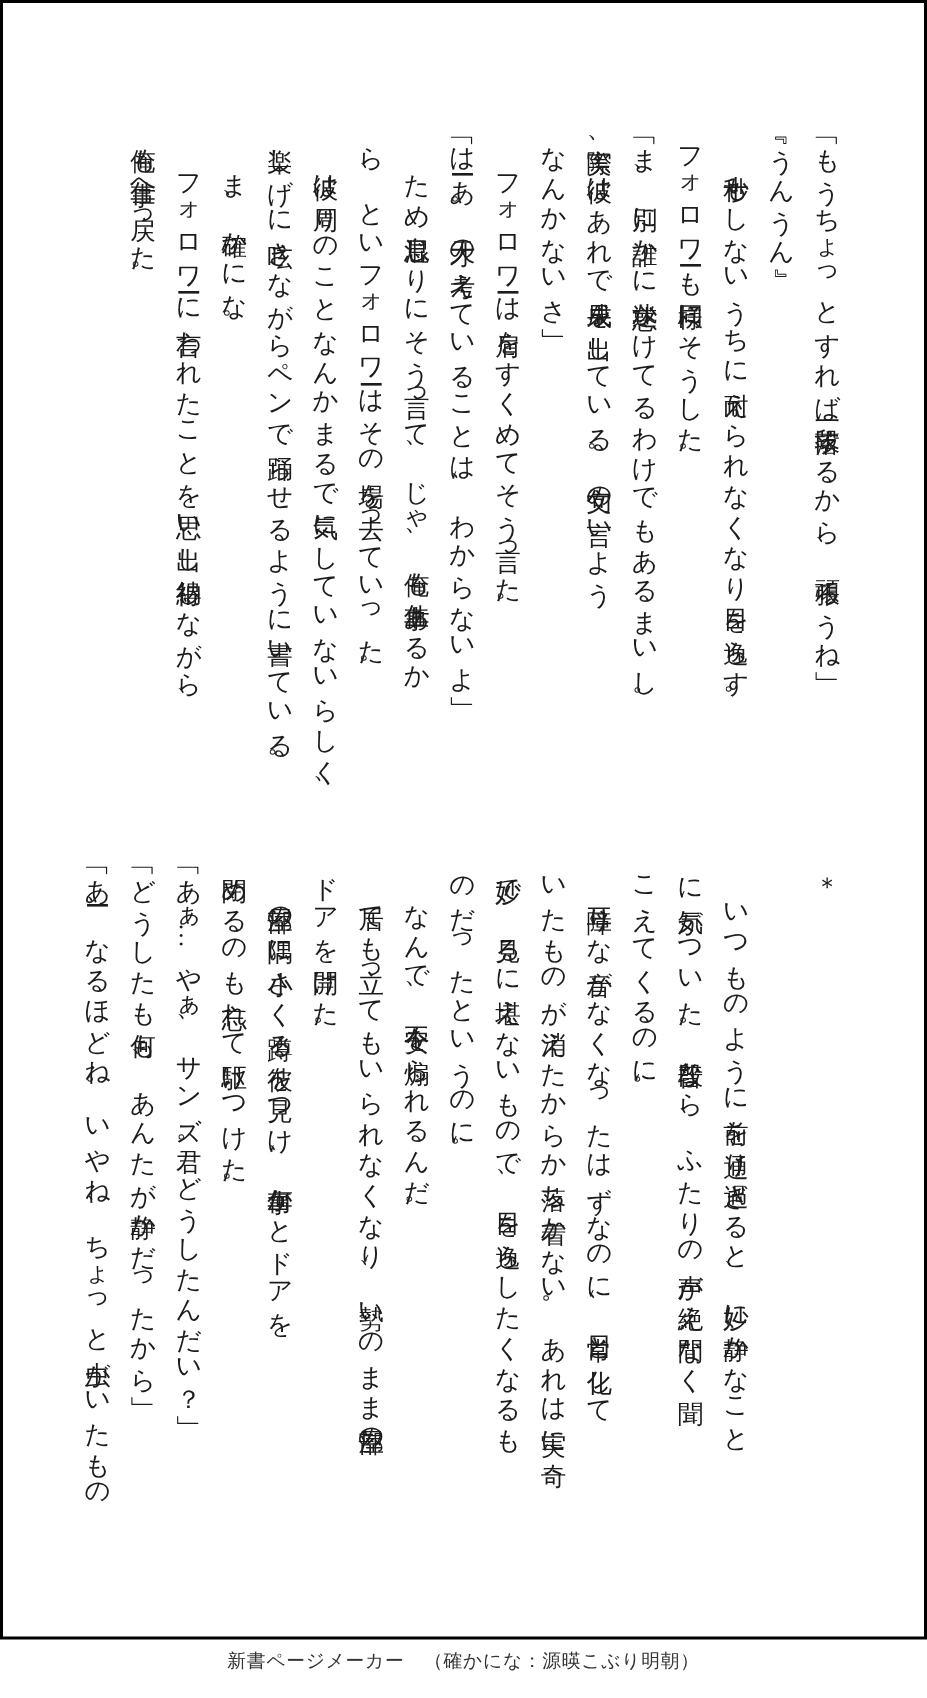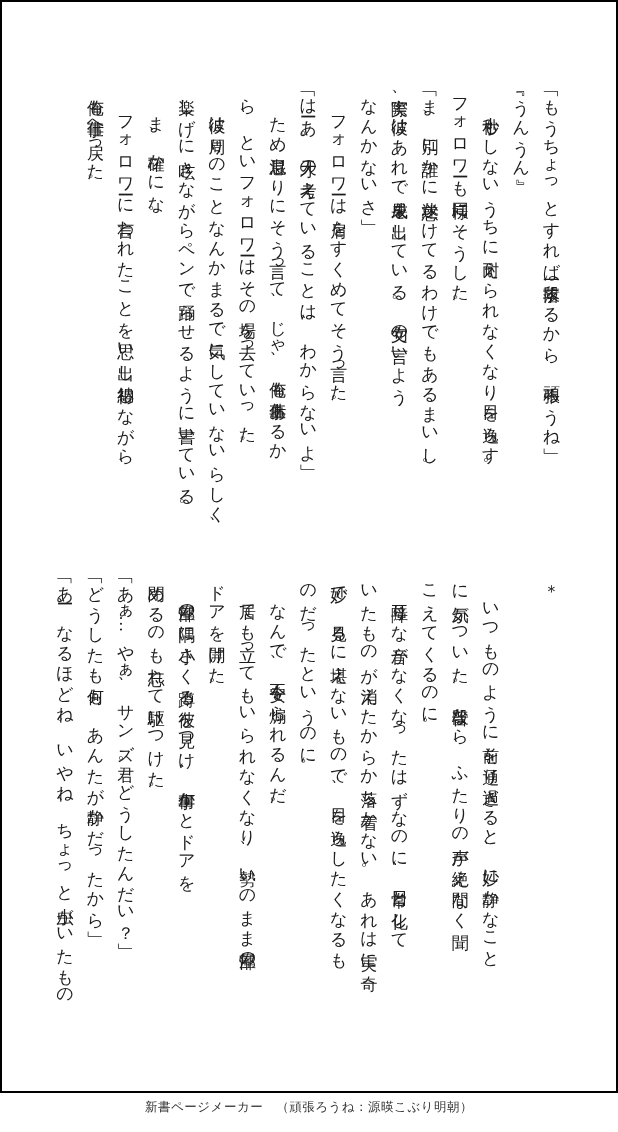--- a/index.html
+++ b/index.html
@@ -85,14 +85,14 @@
         <div class="vline">　なんで、不安を煽られるんだ。</div>
         <div class="vline">　居ても立ってもいられなくなり、勢いのまま部屋の</div>
         <div class="vline">ドアを開けた。</div>
         <div class="vline">　部屋の隅に小さく蹲る彼を見つけ、何事かとドアを</div>
         <div class="vline">閉めるのも忘れて駆けつけた。</div>
         <div class="vline">「あぁ…やぁ、サンズ君。どうしたんだい？」</div>
         <div class="vline">「どうしたも何も、あんたが静かだったから」</div>
         <div class="vline">「あー、なるほどね。いやね、ちょっと虫がいたもの</div>
       </div>
   </div>
-  <div class="footer">新書ページメーカー　（頑張ろうね：源暎こぶり明朝）</div>
+  <div class="footer">新書ページメーカー　（確かにな：源暎こぶり明朝）</div>
 </div>
 
 </body></html>

